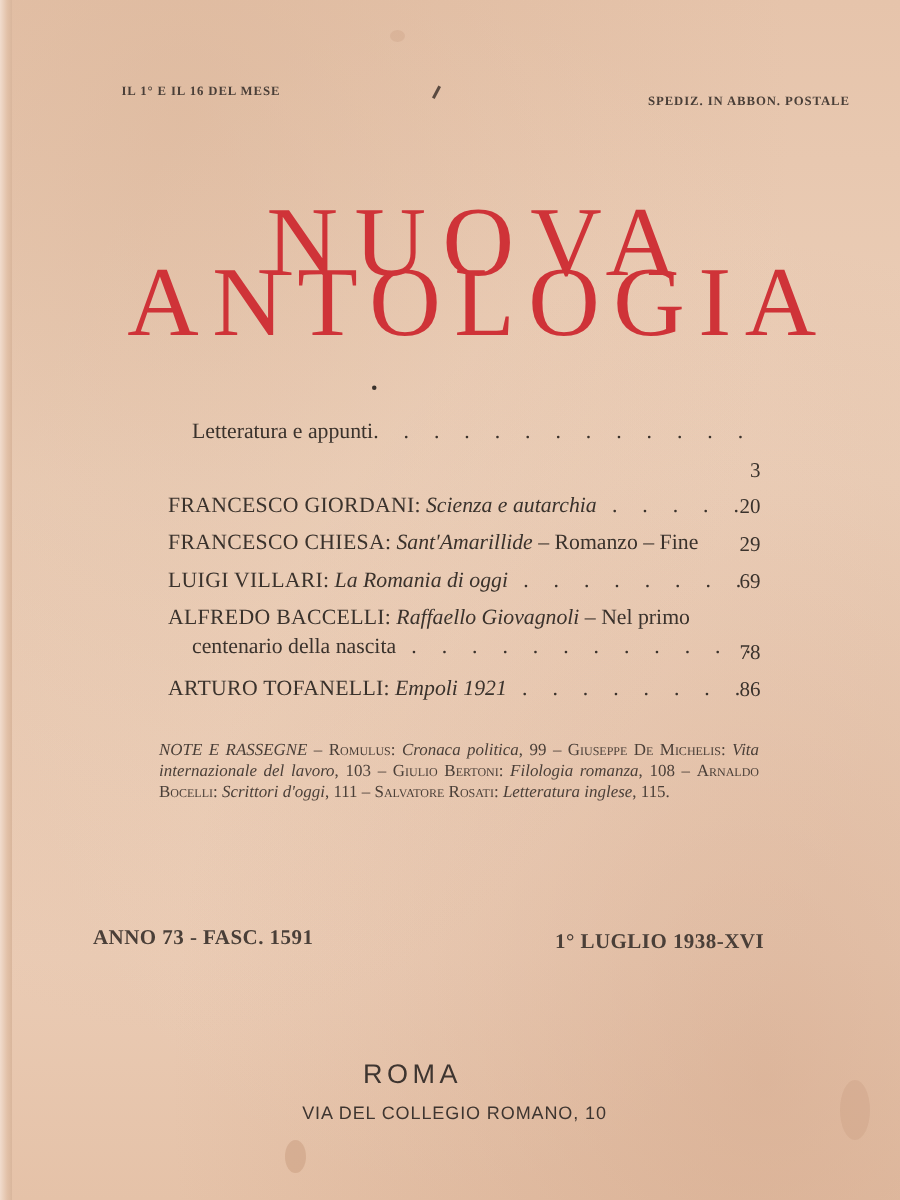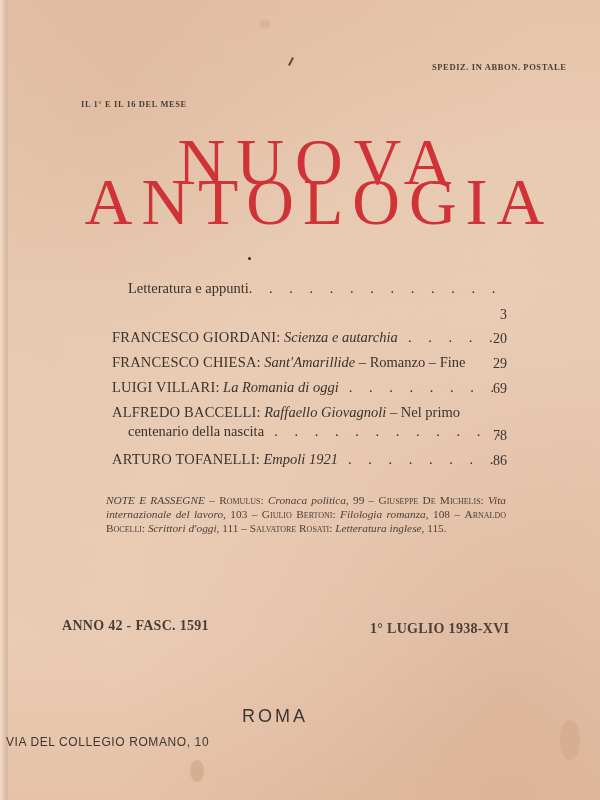--- a/index.html
+++ b/index.html
@@ -21,21 +21,21 @@
     .spine {
       position: absolute; left: 0; top: 0; width: 8px; height: 800px;
       background: linear-gradient(90deg, #f1dccd 0%, #e2c1a8 60%, #d9b69c 100%);
     }
     .spot { position: absolute; border-radius: 50%; background: rgba(190,140,110,0.35); }
 
     .top-left, .top-right {
       position: absolute; top: 55px;
       font-size: 8.5px; font-weight: bold; letter-spacing: 0.6px; color: #4a3f38;
     }
-    .top-left { left: 81px; margin-top: 44px; }
+    .top-left { left: 81px; }
     .top-right { left: 400px; top: 62px; padding-left: 32px; }
     .pen-mark {
       position: absolute; left: 290px; top: 57px; width: 2px; height: 9px;
       background: #5a4a40; transform: rotate(28deg);
     }
 
     .title {
       position: absolute; left: 0; width: 600px; text-align: center;
       color: #cf3338; font-family: "Liberation Serif", serif; font-weight: normal;
     }
@@ -78,21 +78,21 @@
     }
     .issue { left: 62px; }
     .date { left: 370px; top: 621px; }
 
     .city {
       position: absolute; top: 706px; left: 0; width: 544px; text-align: center;
       font-family: "Liberation Sans", "DejaVu Sans", sans-serif;
       font-size: 18px; letter-spacing: 3px; color: #3e3530; padding-left: 6px;
     }
     .address {
-      position: absolute; top: 735px; left: 0; width: 600px; text-align: left;
+      position: absolute; top: 735px; left: 0; width: 600px; text-align: center;
       font-family: "Liberation Sans", "DejaVu Sans", sans-serif;
       font-size: 12px; letter-spacing: 0.6px; color: #3e3530; padding-left: 6px;
     }
   </style>
 </head>
 <body>
 
 <div class="cover"></div>
 <div class="spine"></div>
 <div class="spot" style="left:190px;top:760px;width:14px;height:22px;"></div>
@@ -138,17 +138,17 @@
 
 <div class="notes">
   <i>NOTE E RASSEGNE</i> – 
   <span class="sc">Romulus</span>: <i>Cronaca politica</i>, <span>99</span> – 
   <span class="sc">Giuseppe De Michelis</span>: <i>Vita internazionale del lavoro</i>, <span>103</span> – 
   <span class="sc">Giulio Bertoni</span>: <i>Filologia romanza</i>, <span>108</span> – 
   <span class="sc">Arnaldo Bocelli</span>: <i>Scrittori d'oggi</i>, <span>111</span> – 
   <span class="sc">Salvatore Rosati</span>: <i>Letteratura inglese</i>, <span>115</span>.
 </div>
 
-<div class="issue">ANNO 42 - FASC. 1591</div>
+<div class="issue">ANNO 73 - FASC. 1591</div>
 <div class="date">1° LUGLIO 1938-XVI</div>
 
 <div class="city">ROMA</div>
 <div class="address">VIA DEL COLLEGIO ROMANO, 10</div>
 
 </body></html>

